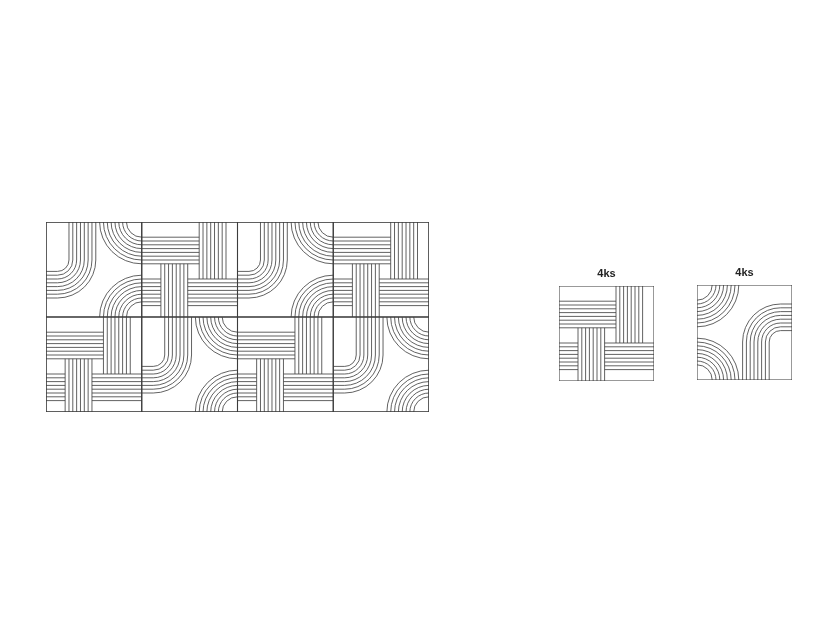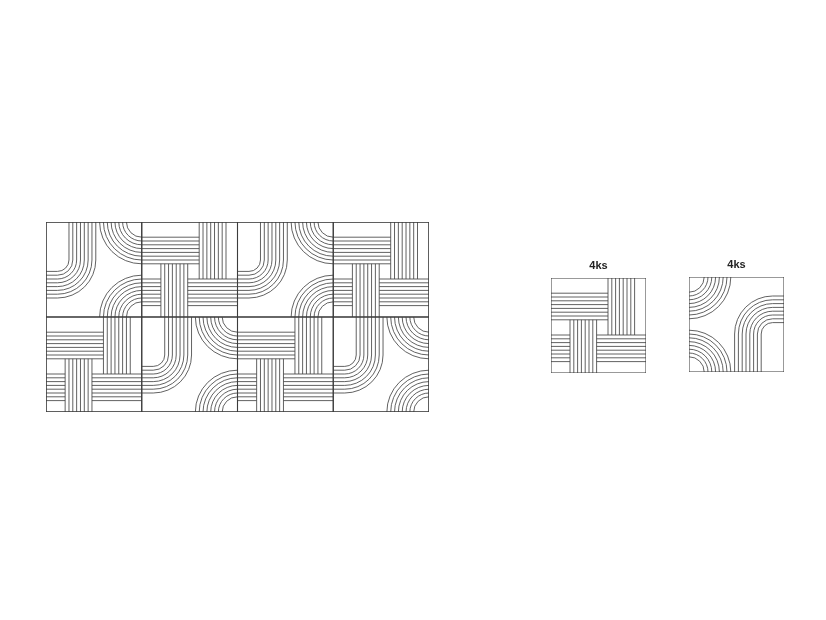--- a/index.html
+++ b/index.html
@@ -17,21 +17,21 @@
   }
   .panel-svg {
     position: absolute;
     left: 46px;
     top: 222px;
     width: 383px;
     height: 190px;
   }
   figure.ref-tile {
     position: absolute;
-    margin: 8px;
+    margin: 16px;
     padding: 0;
   }
   .ref-tile .tile-label {
     width: 95px;
     height: 14px;
     line-height: 14px;
     text-align: center;
     font-size: 11px;
     font-weight: bold;
     color: #222222;

